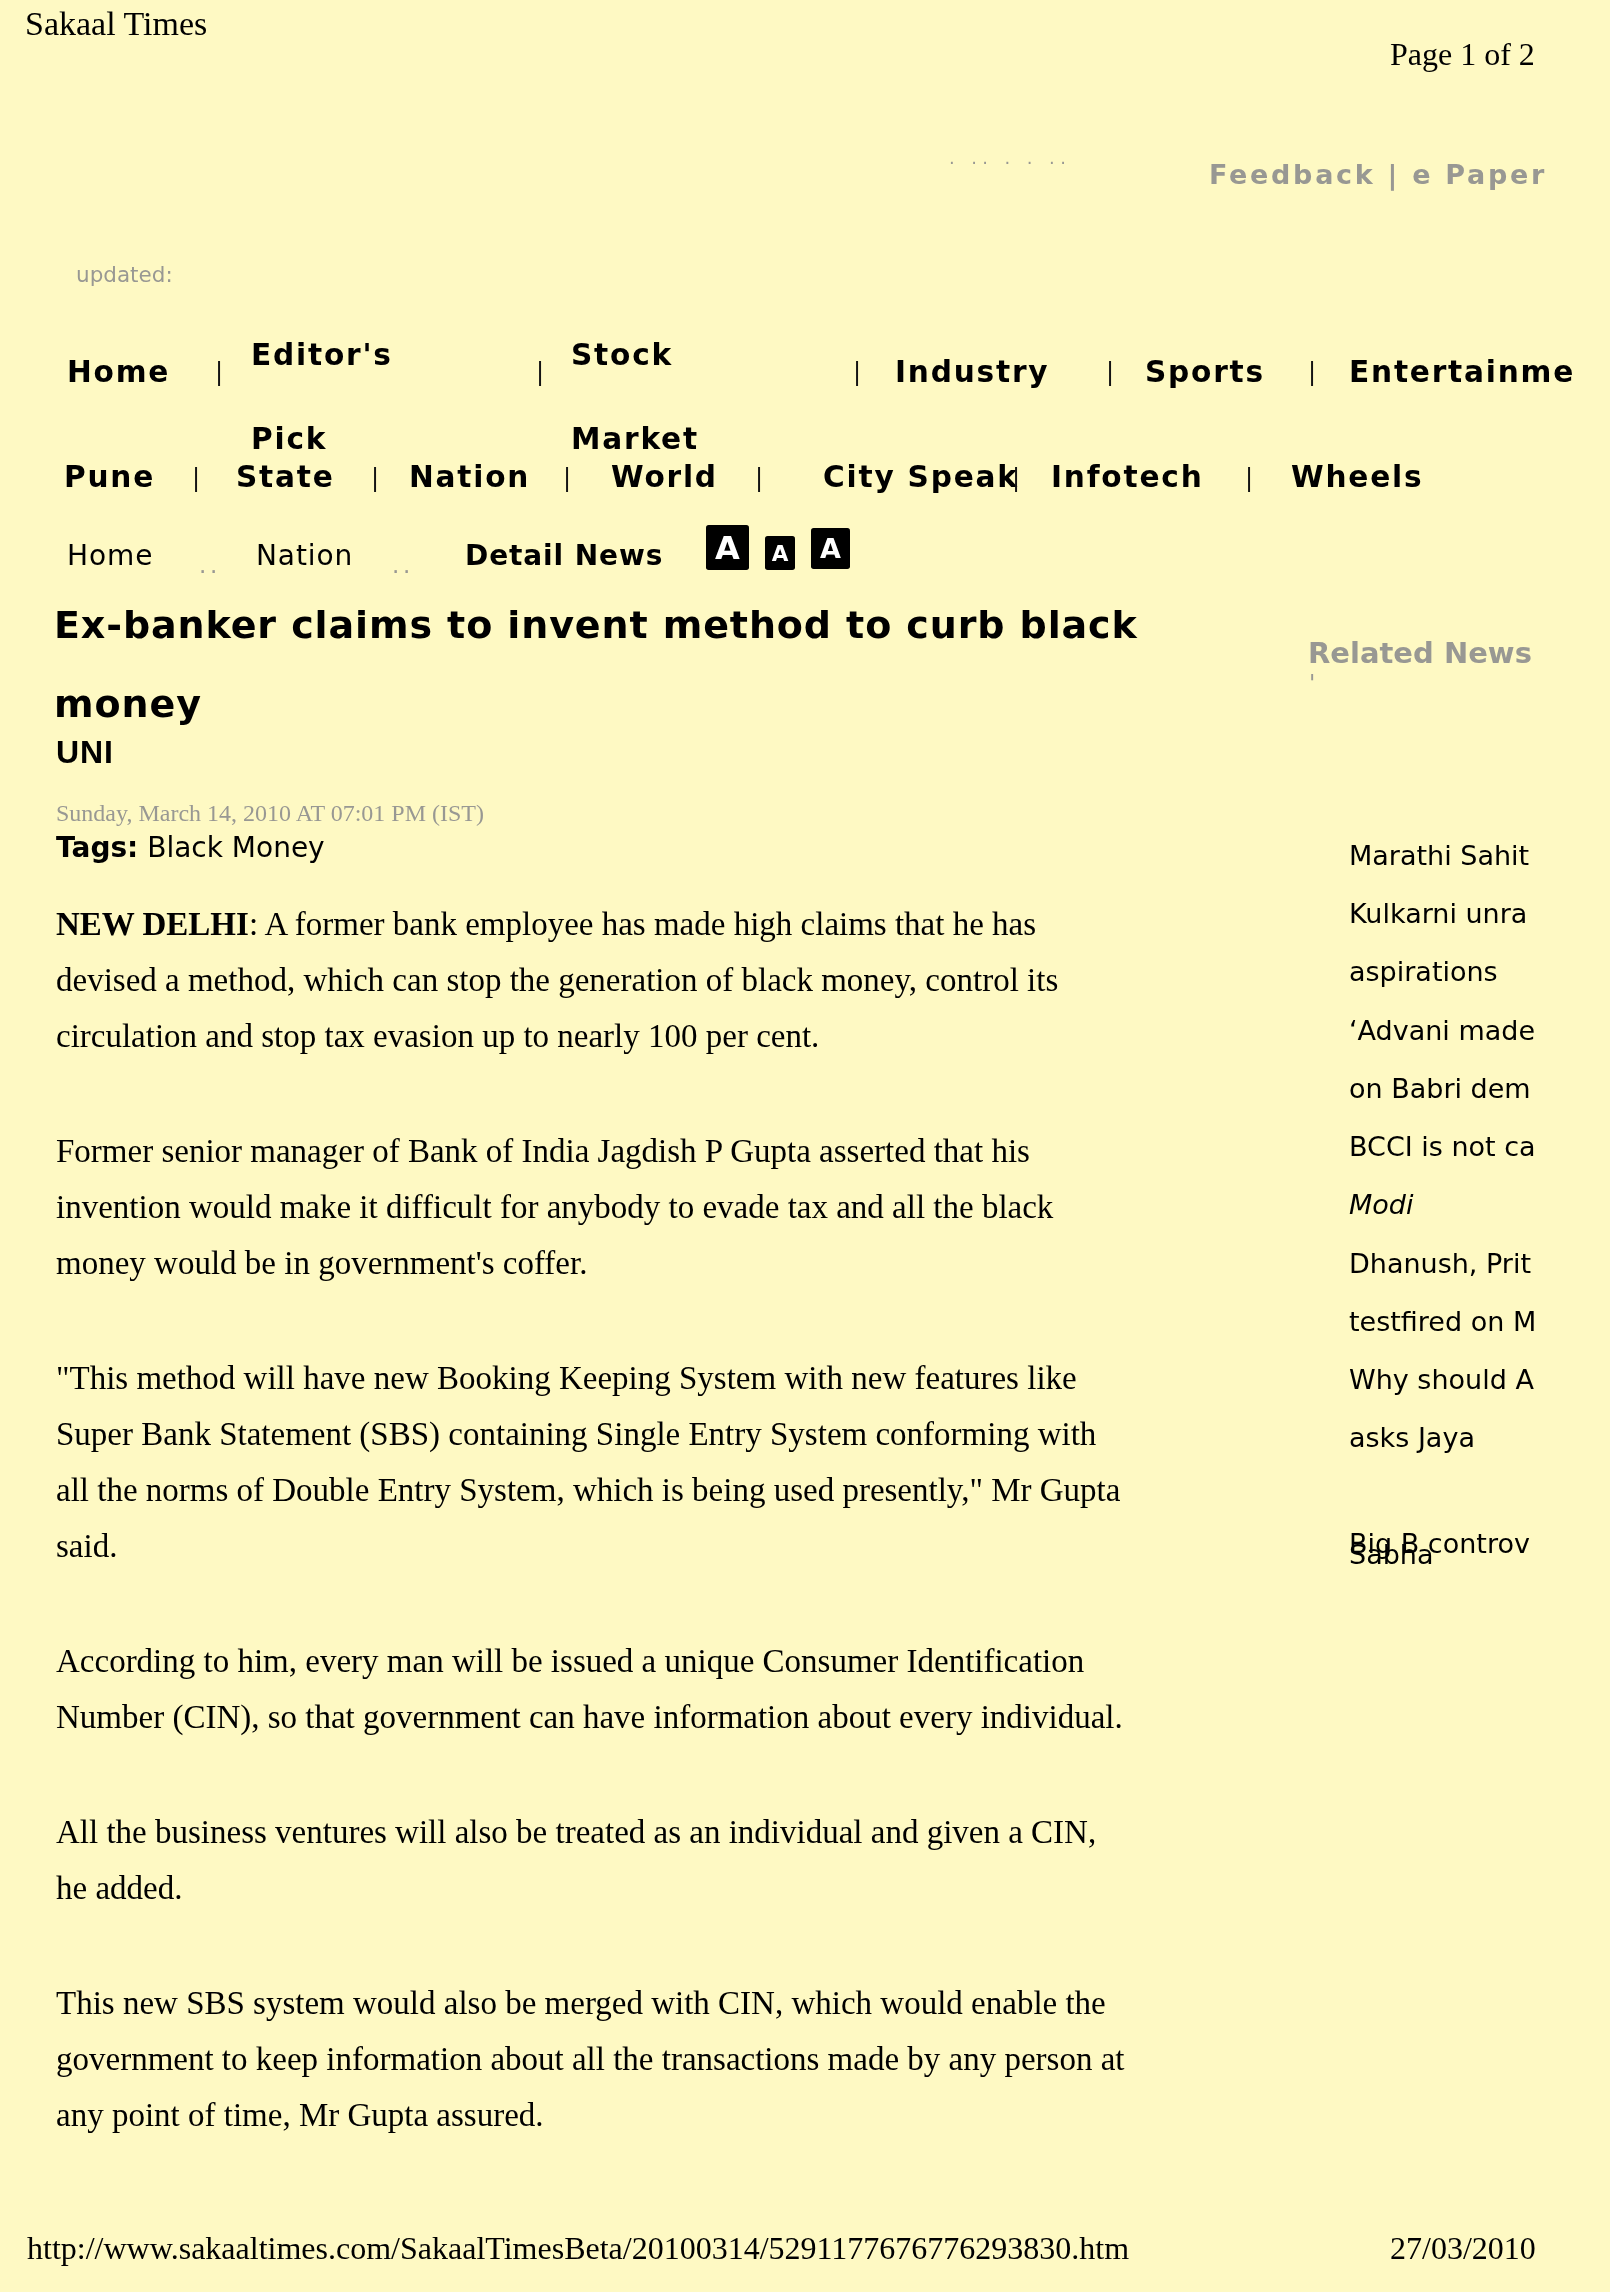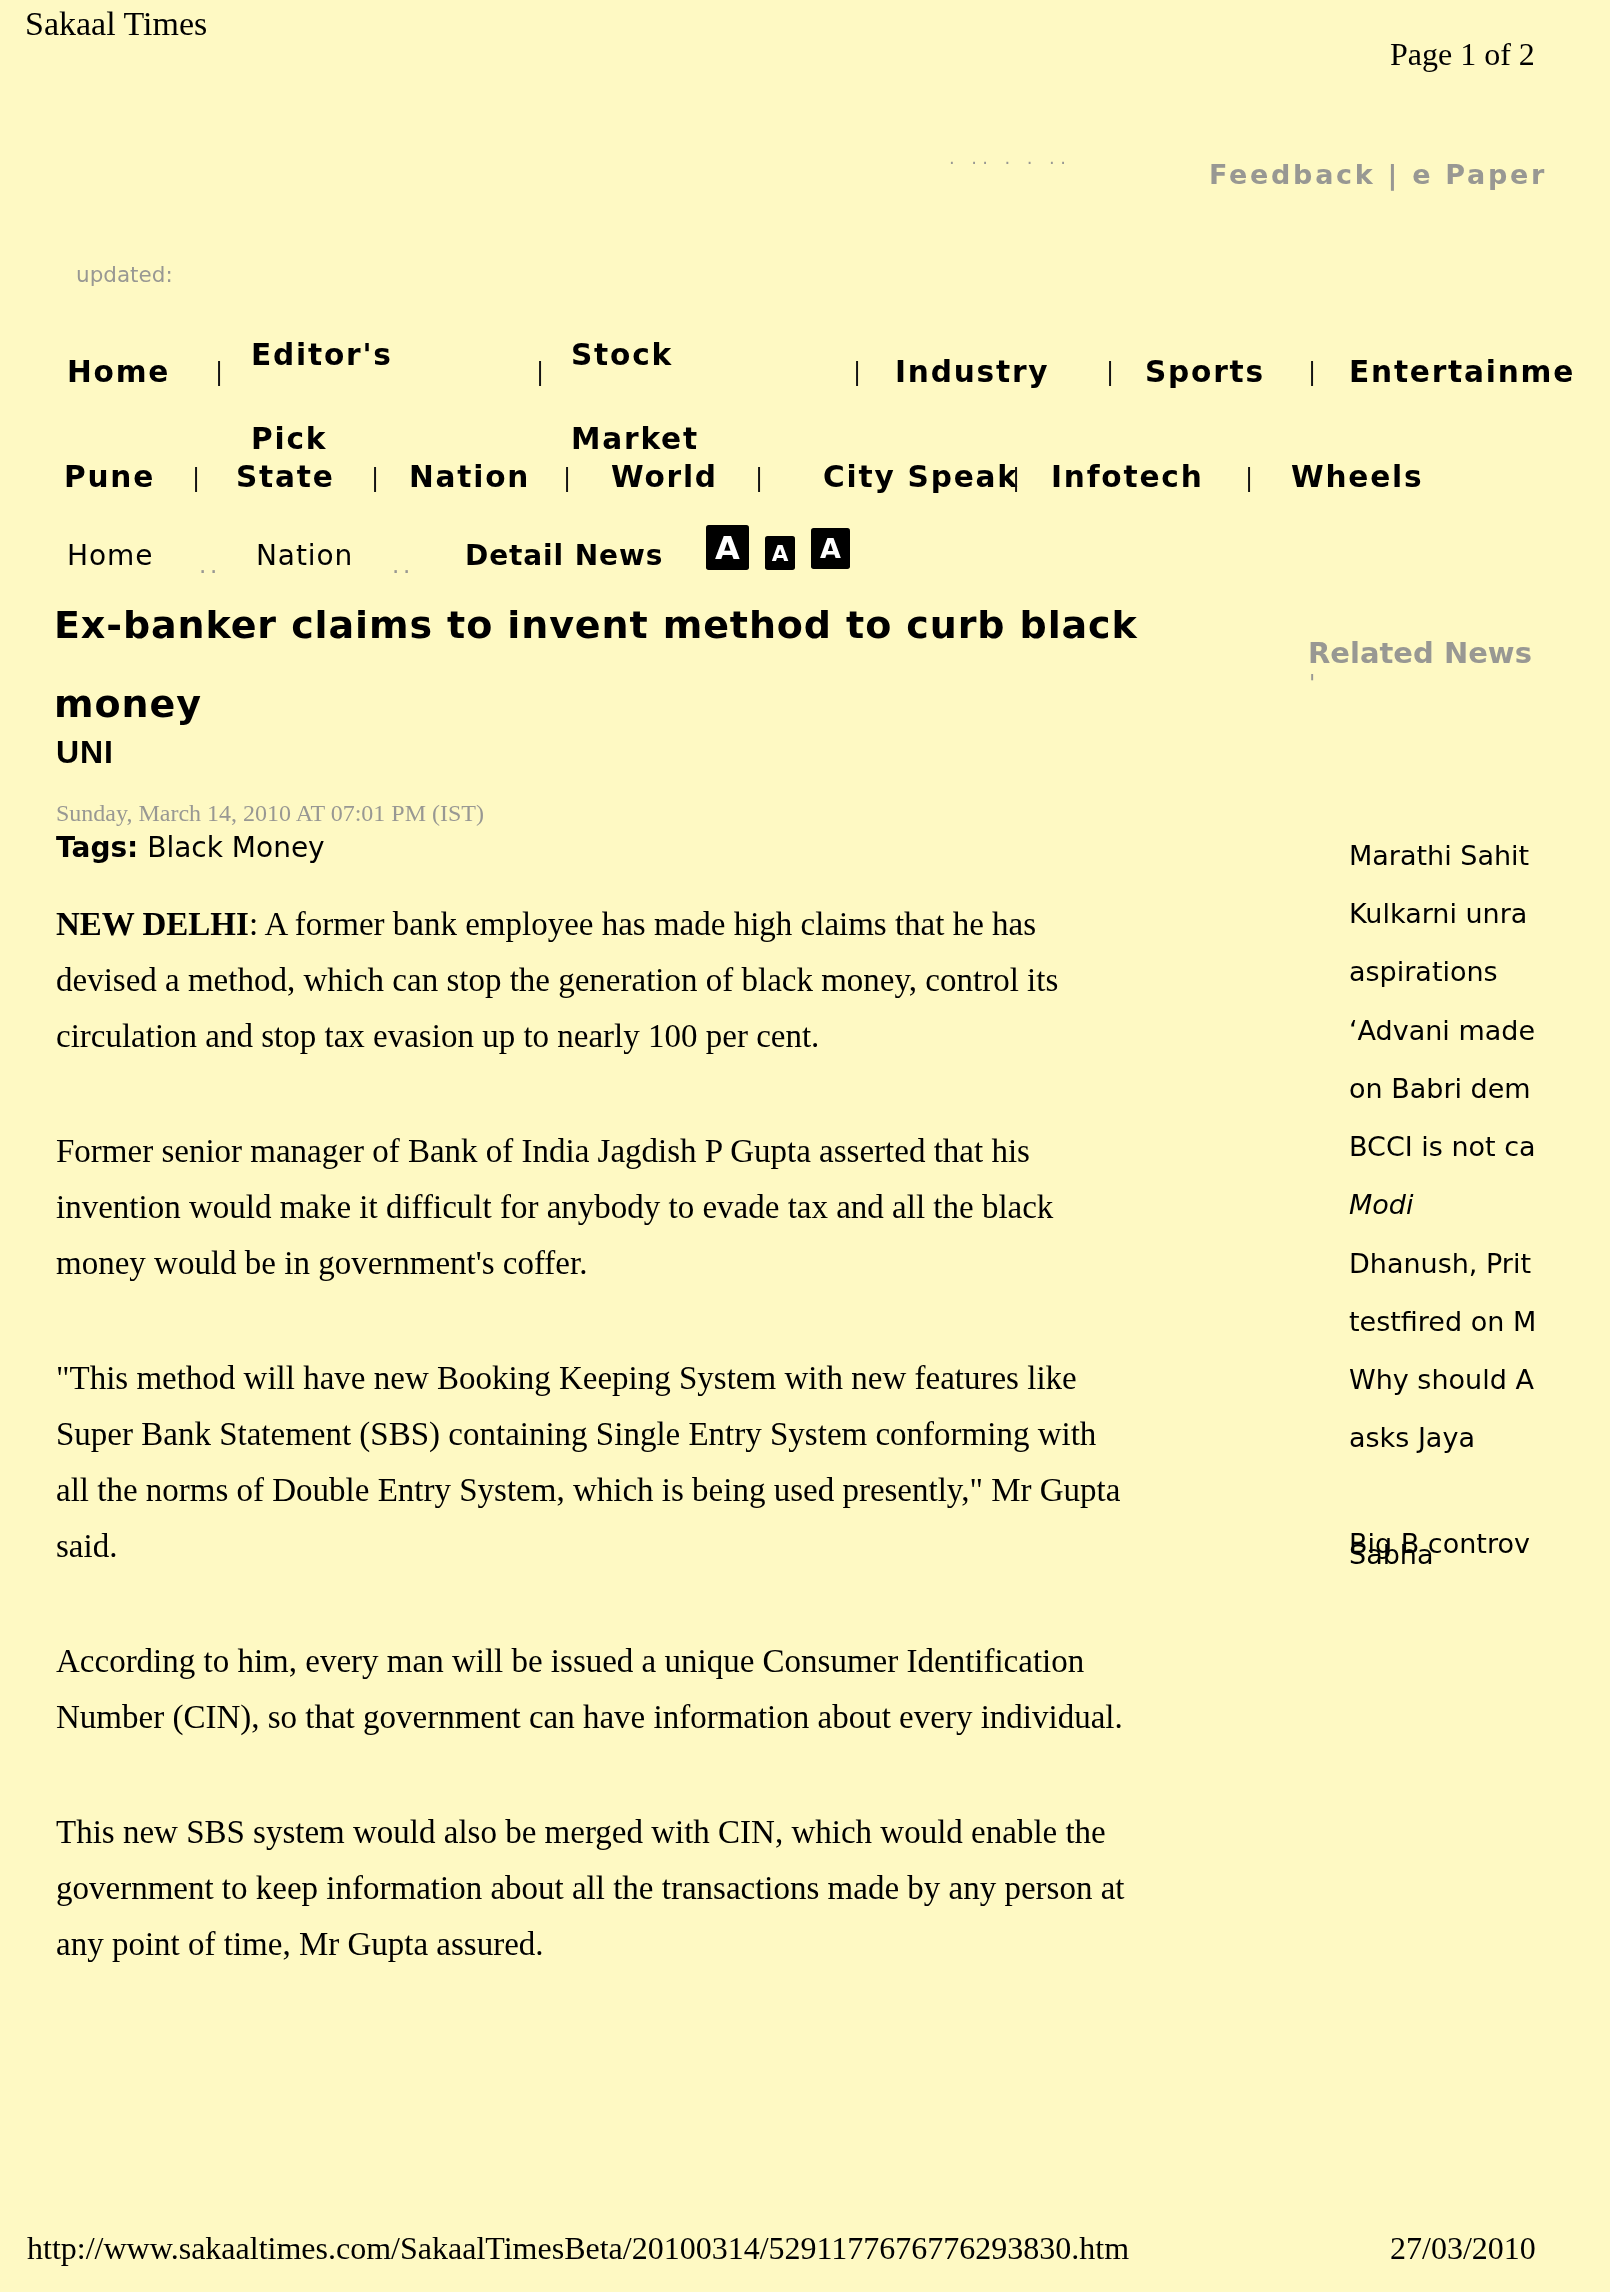--- a/index.html
+++ b/index.html
@@ -107,20 +107,22 @@
 circulation and stop tax evasion up to nearly 100 per cent.</span></p>
     <p>Former senior manager of Bank of India Jagdish P Gupta asserted that his
 invention would make it difficult for anybody to evade tax and all the black
 money would be in government's coffer.</p>
     <p>"This method will have new Booking Keeping System with new features like
 Super Bank Statement (SBS) containing Single Entry System conforming with
 all the norms of Double Entry System, which is being used presently," Mr Gupta
 said.</p>
     <p>According to him, every man will be issued a unique Consumer Identification
 Number (CIN), so that government can have information about every individual.</p>
+    <p>All the business ventures will also be treated as an individual and given a CIN,
+he added.</p>
     <p>This new SBS system would also be merged with CIN, which would enable the
 government to keep information about all the transactions made by any person at
 any point of time, Mr Gupta assured.</p>
   </div>
 
   
   <div class="group">
     <div class="abs rel-line" style="left:1349px;top:840px;">Marathi Sahit</div>
     <div class="abs rel-line" style="left:1349px;top:898px;">Kulkarni unra</div>
     <div class="abs rel-line" style="left:1349px;top:956px;">aspirations</div>

